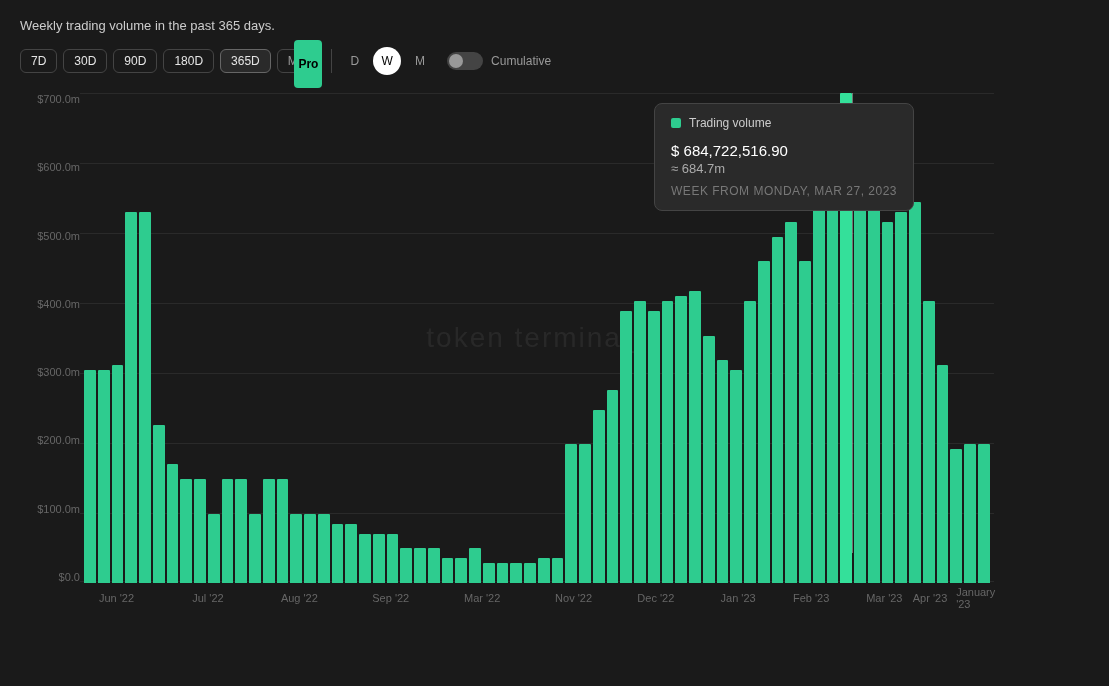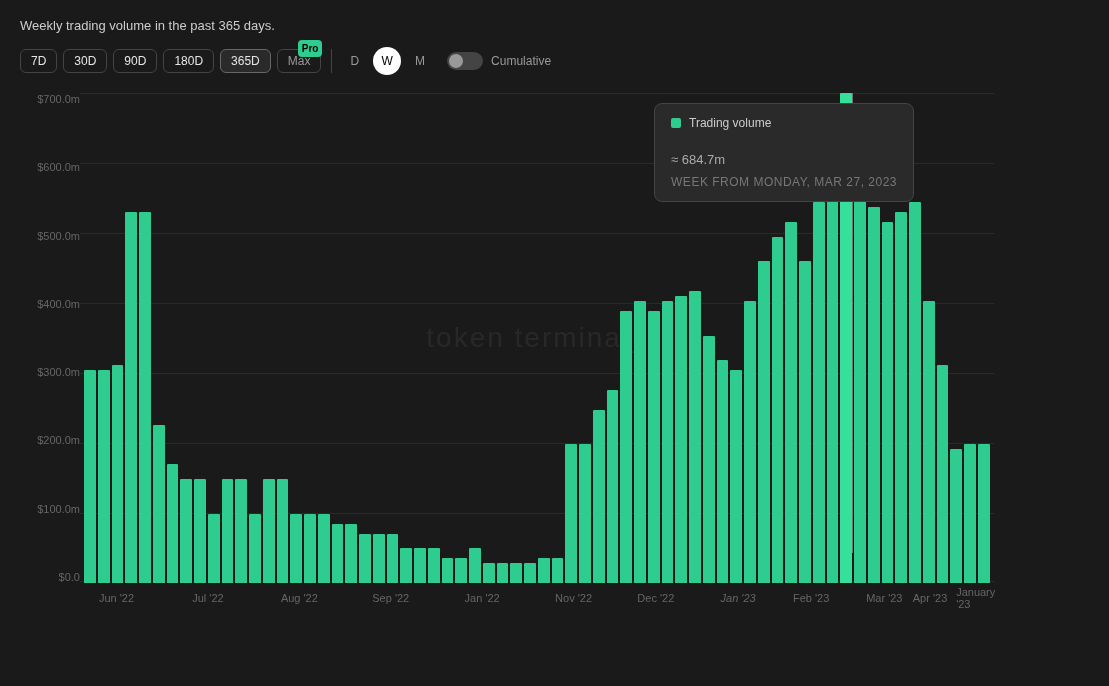--- a/index.html
+++ b/index.html
@@ -53,23 +53,23 @@
       border-radius: 6px;
       font-size: 12px;
       cursor: pointer;
     }
     .pro-badge {
       position: absolute;
       top: -10px;
       right: -2px;
       background: #2ecc8f;
       color: #000;
-      font-size: 10px;
+      font-size: 12px;
       font-weight: bold;
-      padding: 3px 4px;
+      padding: 17px 4px;
       border-radius: 4px;
     }
     .separator {
       width: 1px;
       height: 24px;
       background: #444;
       margin: 0 4px;
     }
     .period-btn {
       background: transparent;
@@ -215,21 +215,21 @@
       background: #2a2a2a;
       border: 1px solid #444;
       border-radius: 8px;
       padding: 12px 16px;
       min-width: 220px;
     }
     .tooltip-header {
       display: flex;
       align-items: center;
       gap: 8px;
-      margin-bottom: 22px;
+      margin-bottom: 12px;
     }
     .tooltip-dot {
       width: 10px;
       height: 10px;
       background: #2ecc8f;
       border-radius: 2px;
     }
     .tooltip-label {
       font-size: 12px;
       color: #ccc;
@@ -387,32 +387,33 @@
         </div>
 
       <div class="highlight-line" id="highlight-line" style="left: 84.5%"></div>
     </div>
 
     <div class="x-axis" id="x-axis">
         <span class="x-label" style="left: 4%;">Jun '22</span>
         <span class="x-label" style="left: 14%;">Jul '22</span>
         <span class="x-label" style="left: 24%;">Aug '22</span>
         <span class="x-label" style="left: 34%;">Sep '22</span>
-        <span class="x-label" style="left: 44%;">Jan '22</span>
+        <span class="x-label" style="left: 44%;">Mar '22</span>
         <span class="x-label" style="left: 54%;">Nov '22</span>
         <span class="x-label" style="left: 63%;">Dec '22</span>
-        <span class="x-label" style="left: 72%; font-style: italic;">Jan '23</span>
+        <span class="x-label" style="left: 72%;">Jan '23</span>
         <span class="x-label" style="left: 80%;">Feb '23</span>
         <span class="x-label" style="left: 88%;">Mar '23</span>
         <span class="x-label" style="left: 93%;">Apr '23</span>
         <span class="x-label" style="left: 98%;">January '23</span>
       </div>
 
     <div class="tooltip">
       <div class="tooltip-header">
         <div class="tooltip-dot"></div>
         <span class="tooltip-label">Trading volume</span>
       </div>
+      <div class="tooltip-value">$ 684,722,516.90</div>
       <div class="tooltip-approx">≈ 684.7m</div>
       <div class="tooltip-date">WEEK FROM MONDAY, MAR 27, 2023</div>
     </div>
   </div>
 </div>
 
 </body></html>

